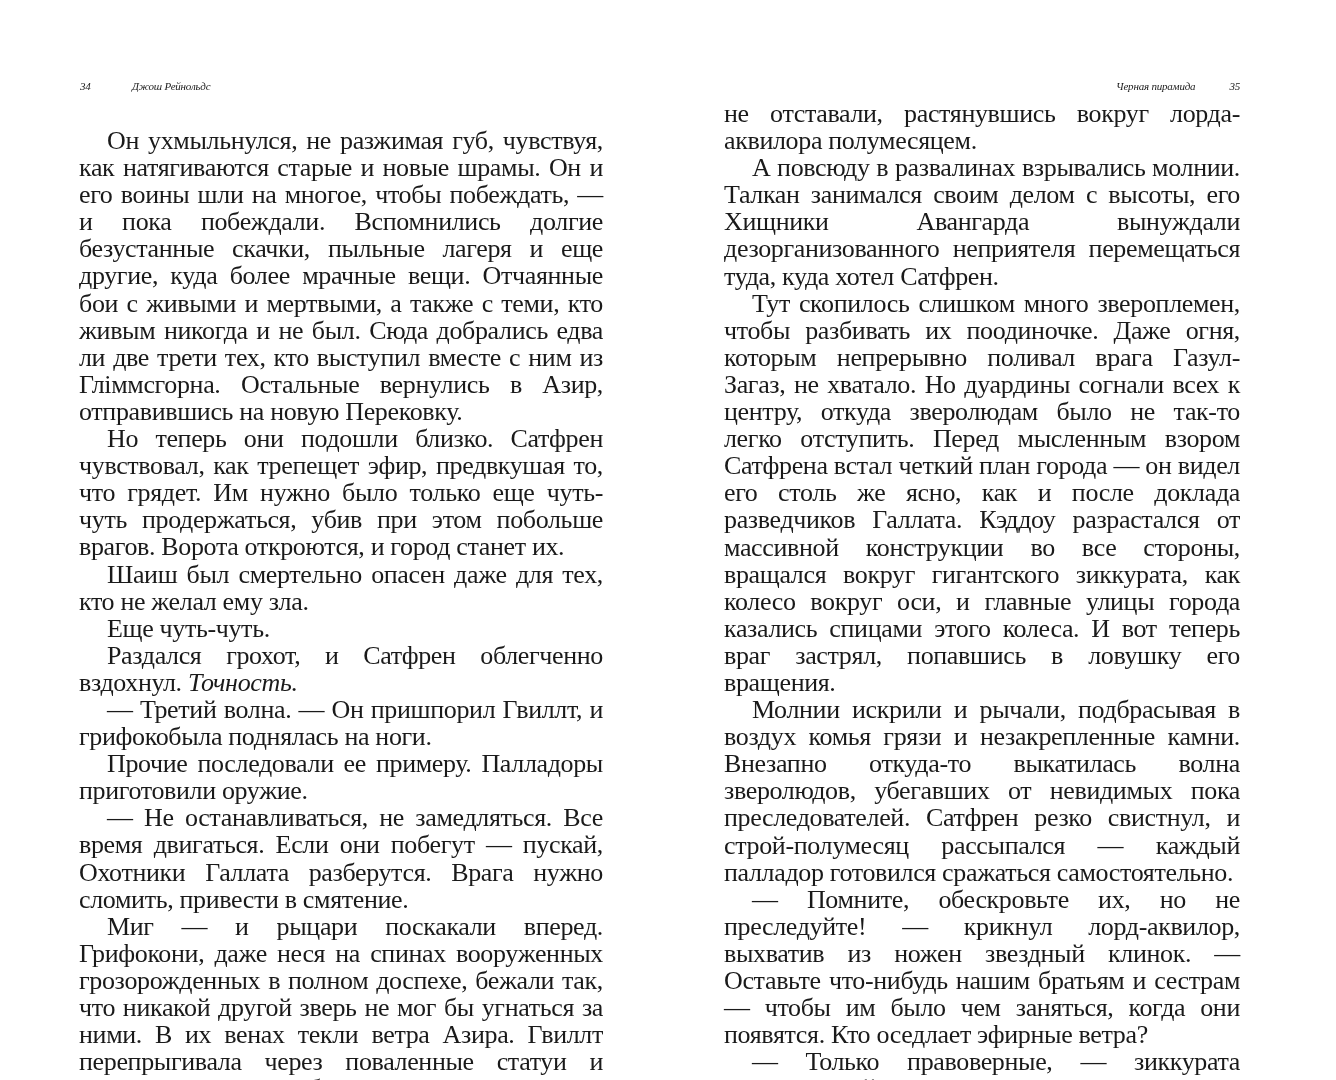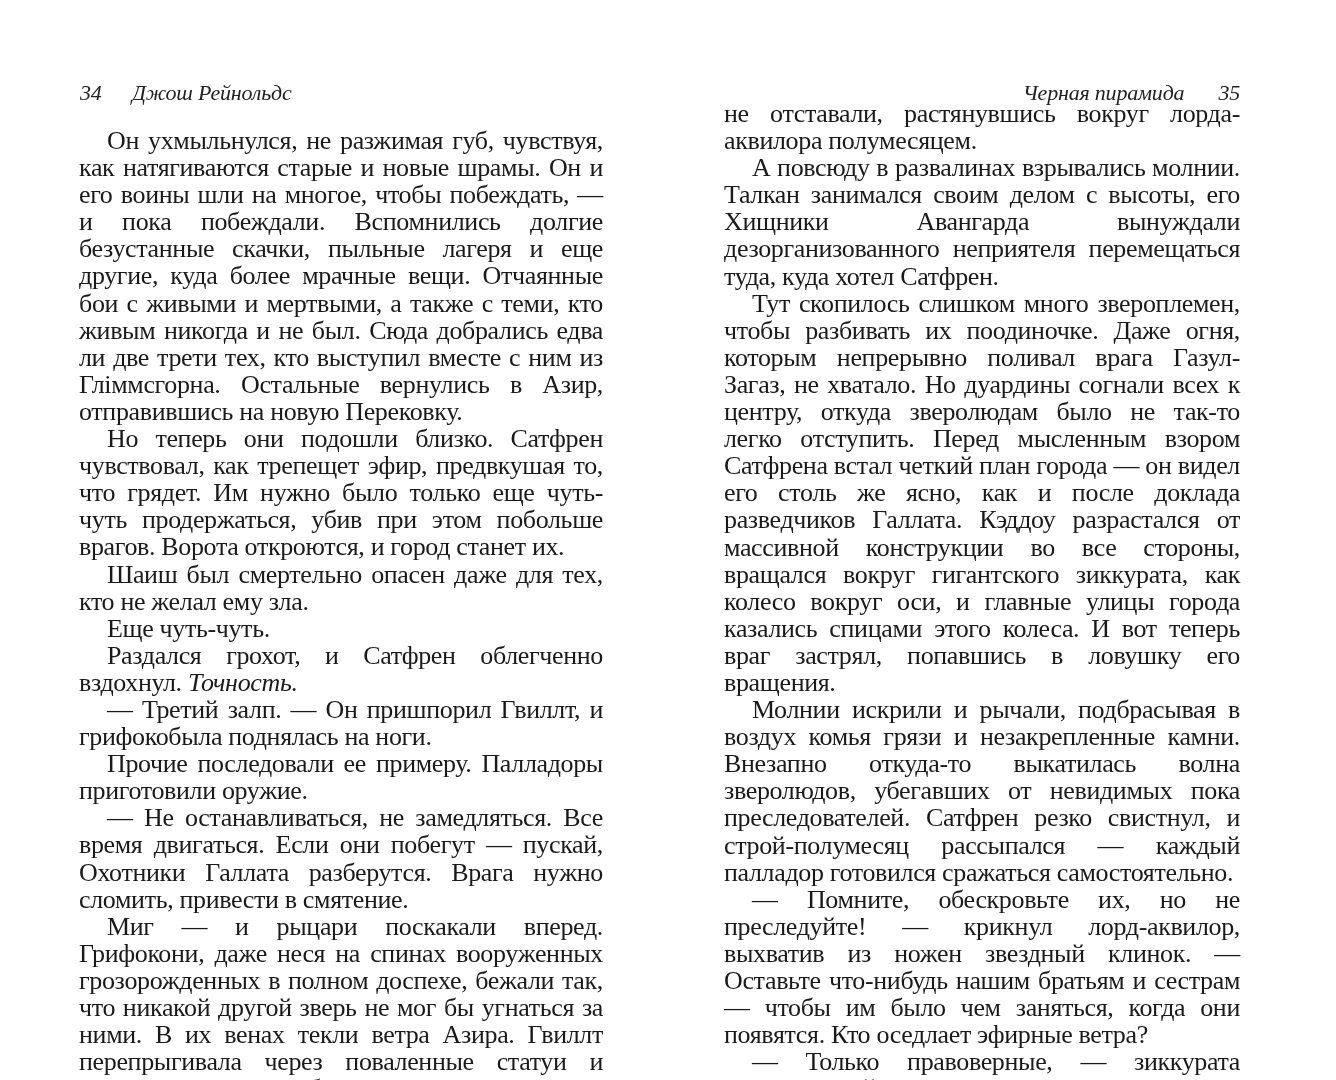--- a/index.html
+++ b/index.html
@@ -5,21 +5,21 @@
     html, body { margin: 0; padding: 0; }
     body {
       width: 1336px; height: 1080px; background: #ffffff; overflow: hidden;
       font-family: "Liberation Serif", "DejaVu Serif", serif; color: #1a1a1a;
       position: relative;
     }
     .page { position: absolute; top: 0; height: 1080px; }
     .page.left { left: 0; width: 668px; }
     .page.right { left: 668px; width: 668px; }
     .running-head {
-      position: absolute; top: 80px; font-style: italic; font-size: 22px;
+      position: absolute; top: 80px; font-style: italic; font-size: 11px;
       letter-spacing: -0.2px; color: #222;
     }
     .left .running-head { left: 80px; }
     .right .running-head { right: 96px; text-align: right; }
     .running-head .num { display: inline-block; }
     .left .running-head .num { width: 52px; }
     .right .running-head .num { margin-left: 34px; }
     .text {
       position: absolute; font-size: 26px; line-height: 27.1px;
       text-align: justify; hyphens: manual; letter-spacing: -0.35px;
@@ -36,21 +36,21 @@
 <div class="page left">
   <div class="running-head">
     <span class="num">34</span><span>Джош Рейнольдс</span>
   </div>
   <div class="text">
     <p>Он ухмыльнулся, не разжимая губ, чувствуя, как натягиваются старые и новые шрамы. Он и его воины шли на многое, чтобы побеждать, — и пока побеждали. Вспомнились долгие безустанные скачки, пыльные лагеря и еще другие, куда более мрачные вещи. Отчаянные бои с живыми и мертвыми, а также с теми, кто живым никогда и не был. Сюда добрались едва ли две трети тех, кто выступил вместе с ним из Гліммсгорна. Остальные вернулись в Азир, отправившись на новую Перековку.</p>
     <p>Но теперь они подошли близко. Сатфрен чувствовал, как трепещет эфир, предвкушая то, что грядет. Им нужно было только еще чуть-чуть продержаться, убив при этом побольше врагов. Ворота откроются, и город станет их.</p>
     <p>Шаиш был смертельно опасен даже для тех, кто не желал ему зла.</p>
     <p>Еще чуть-чуть.</p>
     <p><span>Раздался грохот, и Сатфрен облегченно вздохнул. </span><em>Точность.</em></p>
-    <p>— Третий залп. — Он пришпорил Гвиллт, и грифокобыла поднялась на ноги.</p>
+    <p>— Третий волна. — Он пришпорил Гвиллт, и грифокобыла поднялась на ноги.</p>
     <p>Прочие последовали ее примеру. Палладоры приготовили оружие.</p>
     <p>— Не останавливаться, не замедляться. Все время двигаться. Если они побегут — пускай, Охотники Галлата разберутся. Врага нужно сломить, привести в смятение.</p>
     <p>Миг — и рыцари поскакали вперед. Грифокони, даже неся на спинах вооруженных грозорожденных в полном доспехе, бежали так, что никакой другой зверь не мог бы угнаться за ними. В их венах текли ветра Азира. Гвиллт перепрыгивала через поваленные статуи и отталкивалась от разбитых колонн, оставляя на древних камнях глубокие борозды от когтей. Фейша и прочие</p>
   </div>
 </div>
 
 <div class="page right">
   <div class="running-head">
     <span>Черная пирамида</span><span class="num">35</span>
   </div>

